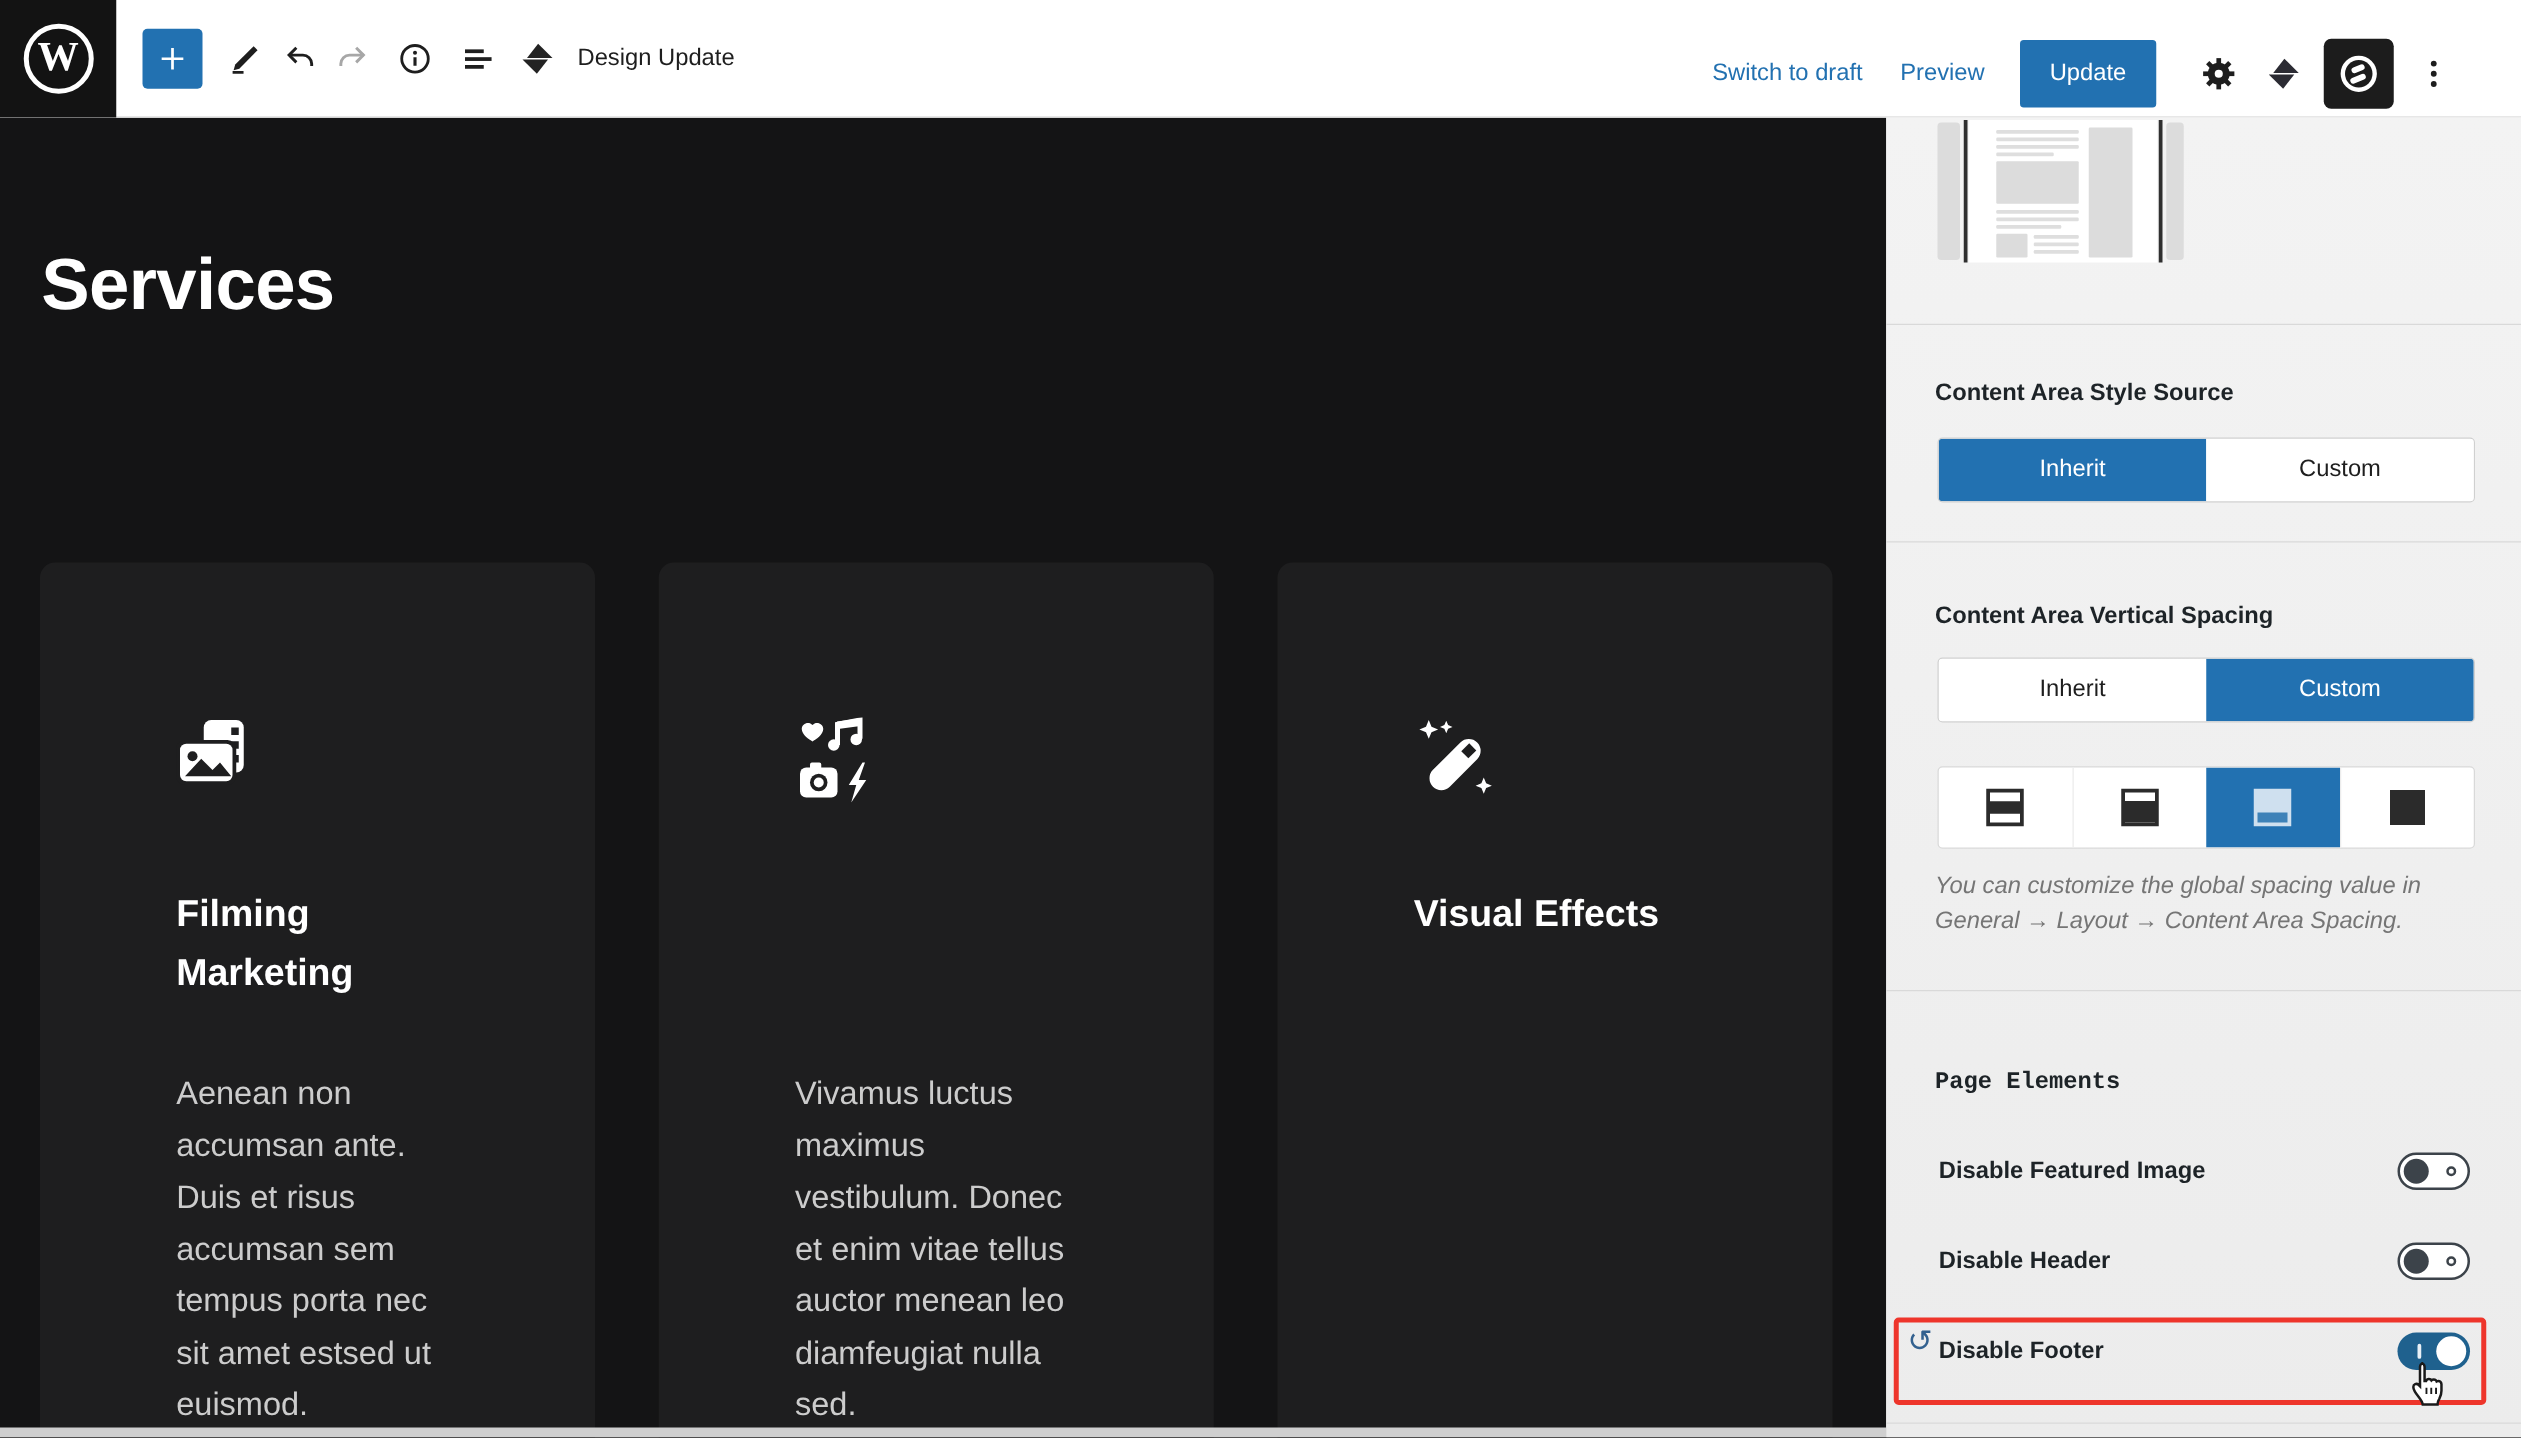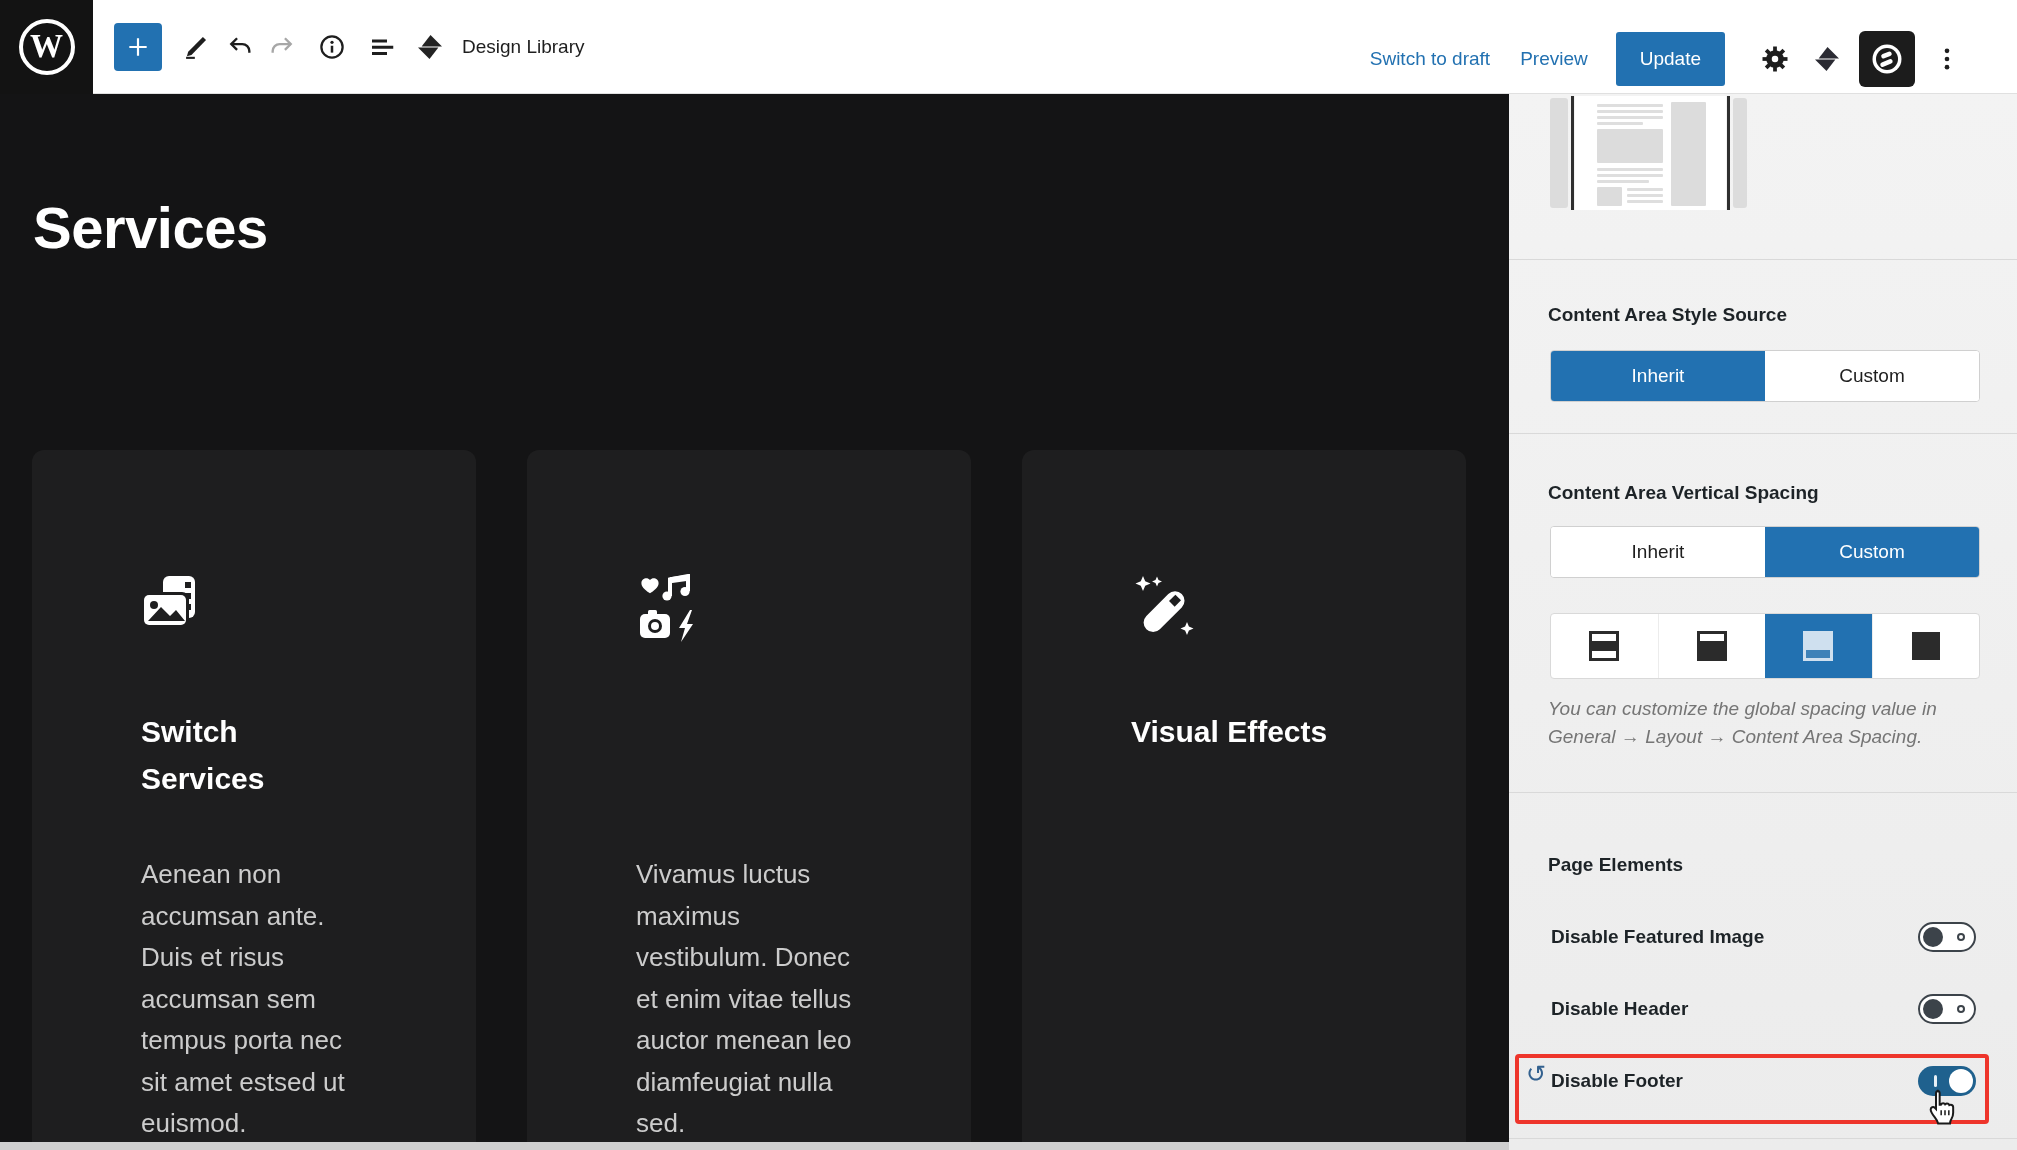--- a/index.html
+++ b/index.html
@@ -55,21 +55,21 @@
   .thumb{position:absolute;left:41px;top:2px;width:197px;height:114px;}
   .thumb .sidebar-bar{position:absolute;top:2px;width:18px;height:110px;background:#dcdcdc;border-radius:3px;}
   .thumb .bar-l{left:0;} .thumb .bar-r{left:183px;width:14px;}
   .thumb .bracket{position:absolute;top:0;width:3px;height:114px;background:#2f2f2f;}
   .thumb .br-l{left:21px;} .thumb .br-r{left:177px;}
   .thumb .page{position:absolute;left:25px;top:0;width:151px;height:114px;background:#fff;}
   .tline{position:absolute;height:3px;background:#dedede;border-radius:1px;}
   .tblock{position:absolute;background:#dcdcdc;border-radius:1px;}
 
   .side-label{position:absolute;left:39px;font-size:19px;font-weight:700;color:#1d2327;}
-  .lab-style{top:210px;} .lab-spacing{top:388px;} .lab-pe{top:760px;}
+  .lab-style{top:210px;} .lab-spacing{top:388px;} .lab-pe{top:760px;font-family:Liberation Mono, monospace;}
 
   .seg{position:absolute;left:41px;width:430px;height:52px;display:flex;border-radius:4px;
        overflow:hidden;border:1px solid #d0d0d0;background:#fff;box-sizing:border-box;}
   .seg-style{top:256px;} .seg-spacing{top:432px;}
   .seg button{flex:1;border:none;background:#fff;color:#1e1e1e;font-size:19px;font-family:inherit;
               cursor:pointer;padding:0;}
   .seg button.active{background:#2271b1;color:#fff;}
 
   .iconrow{position:absolute;left:41px;top:519px;width:430px;height:66px;background:#fff;
            border:1px solid #d9d9d9;border-radius:4px;box-sizing:border-box;display:flex;overflow:hidden;}
@@ -154,21 +154,21 @@
           <rect x="4" y="11" width="17" height="2.4" fill="#1e1e1e"></rect>
           <rect x="4" y="16" width="12" height="2.4" fill="#1e1e1e"></rect>
         </svg>
       </button>
       <span class="tb-btn g8">
         <svg width="26" height="26" viewBox="0 0 26 26">
           <path d="M13.5 1 25 12.4 H4.6 Z" fill="#232323"></path>
           <path d="M12.5 25 1 13.6 H21.4 Z" fill="#232323"></path>
         </svg>
       </span>
-      <span class="doc-title">Design Library</span>
+      <span class="doc-title">Design Update</span>
     </div>
 
     <div class="tb-right">
       <a class="tb-link">Switch to draft</a>
       <a class="tb-link g30">Preview</a>
       <button class="update-btn g28">Update</button>
       <button class="tb-btn g30">
         <svg width="30" height="30" viewBox="0 0 24 24">
           <g fill="#1e1e1e">
             <rect x="10.5" y="2" width="3" height="4" transform="rotate(0 12 12)"></rect>
@@ -215,21 +215,21 @@
       <svg class="card-icon" viewBox="0 0 68 68">
         <rect x="22" y="2" width="32" height="42" rx="6" fill="#fff"></rect>
         <rect x="44" y="8" width="6" height="6" fill="#1e1e1f"></rect>
         <rect x="44" y="19" width="6" height="6" fill="#1e1e1f"></rect>
         <rect x="44" y="30" width="6" height="6" fill="#1e1e1f"></rect>
         <rect x="0" y="18" width="48" height="36" rx="7" fill="#1e1e1f"></rect>
         <rect x="3" y="21" width="42" height="30" rx="5" fill="#fff"></rect>
         <circle cx="13" cy="31" r="4" fill="#1e1e1f"></circle>
         <path d="M7 47 20 33l9 9 6-6 9 11z" fill="#1e1e1f"></path>
       </svg>
-      <h2 class="card-title">Switch Services</h2>
+      <h2 class="card-title">Filming Marketing</h2>
       <p class="card-body">Aenean non accumsan ante. Duis et risus accumsan sem tempus porta nec sit amet estsed ut euismod.</p>
     </section>
 
     <section class="card card-2">
       <svg class="card-icon" viewBox="0 0 68 68">
         <path d="M14 6c3-3.4 8.6-1.2 8.6 3.2 0 4.6-6 8.4-8.6 10-2.6-1.6-8.6-5.4-8.6-10C5.4 4.8 11 2.6 14 6Z" fill="#fff"></path>
         <path d="M34 22V5.5L52 2v15" stroke="#fff" stroke-width="4" fill="none"></path>
         <circle cx="31" cy="22" r="4.6" fill="#fff"></circle>
         <circle cx="49" cy="17.5" r="4.6" fill="#fff"></circle>
         <rect x="34" y="2" width="18" height="6" fill="#fff" transform="rotate(-8 43 5)"></rect>

